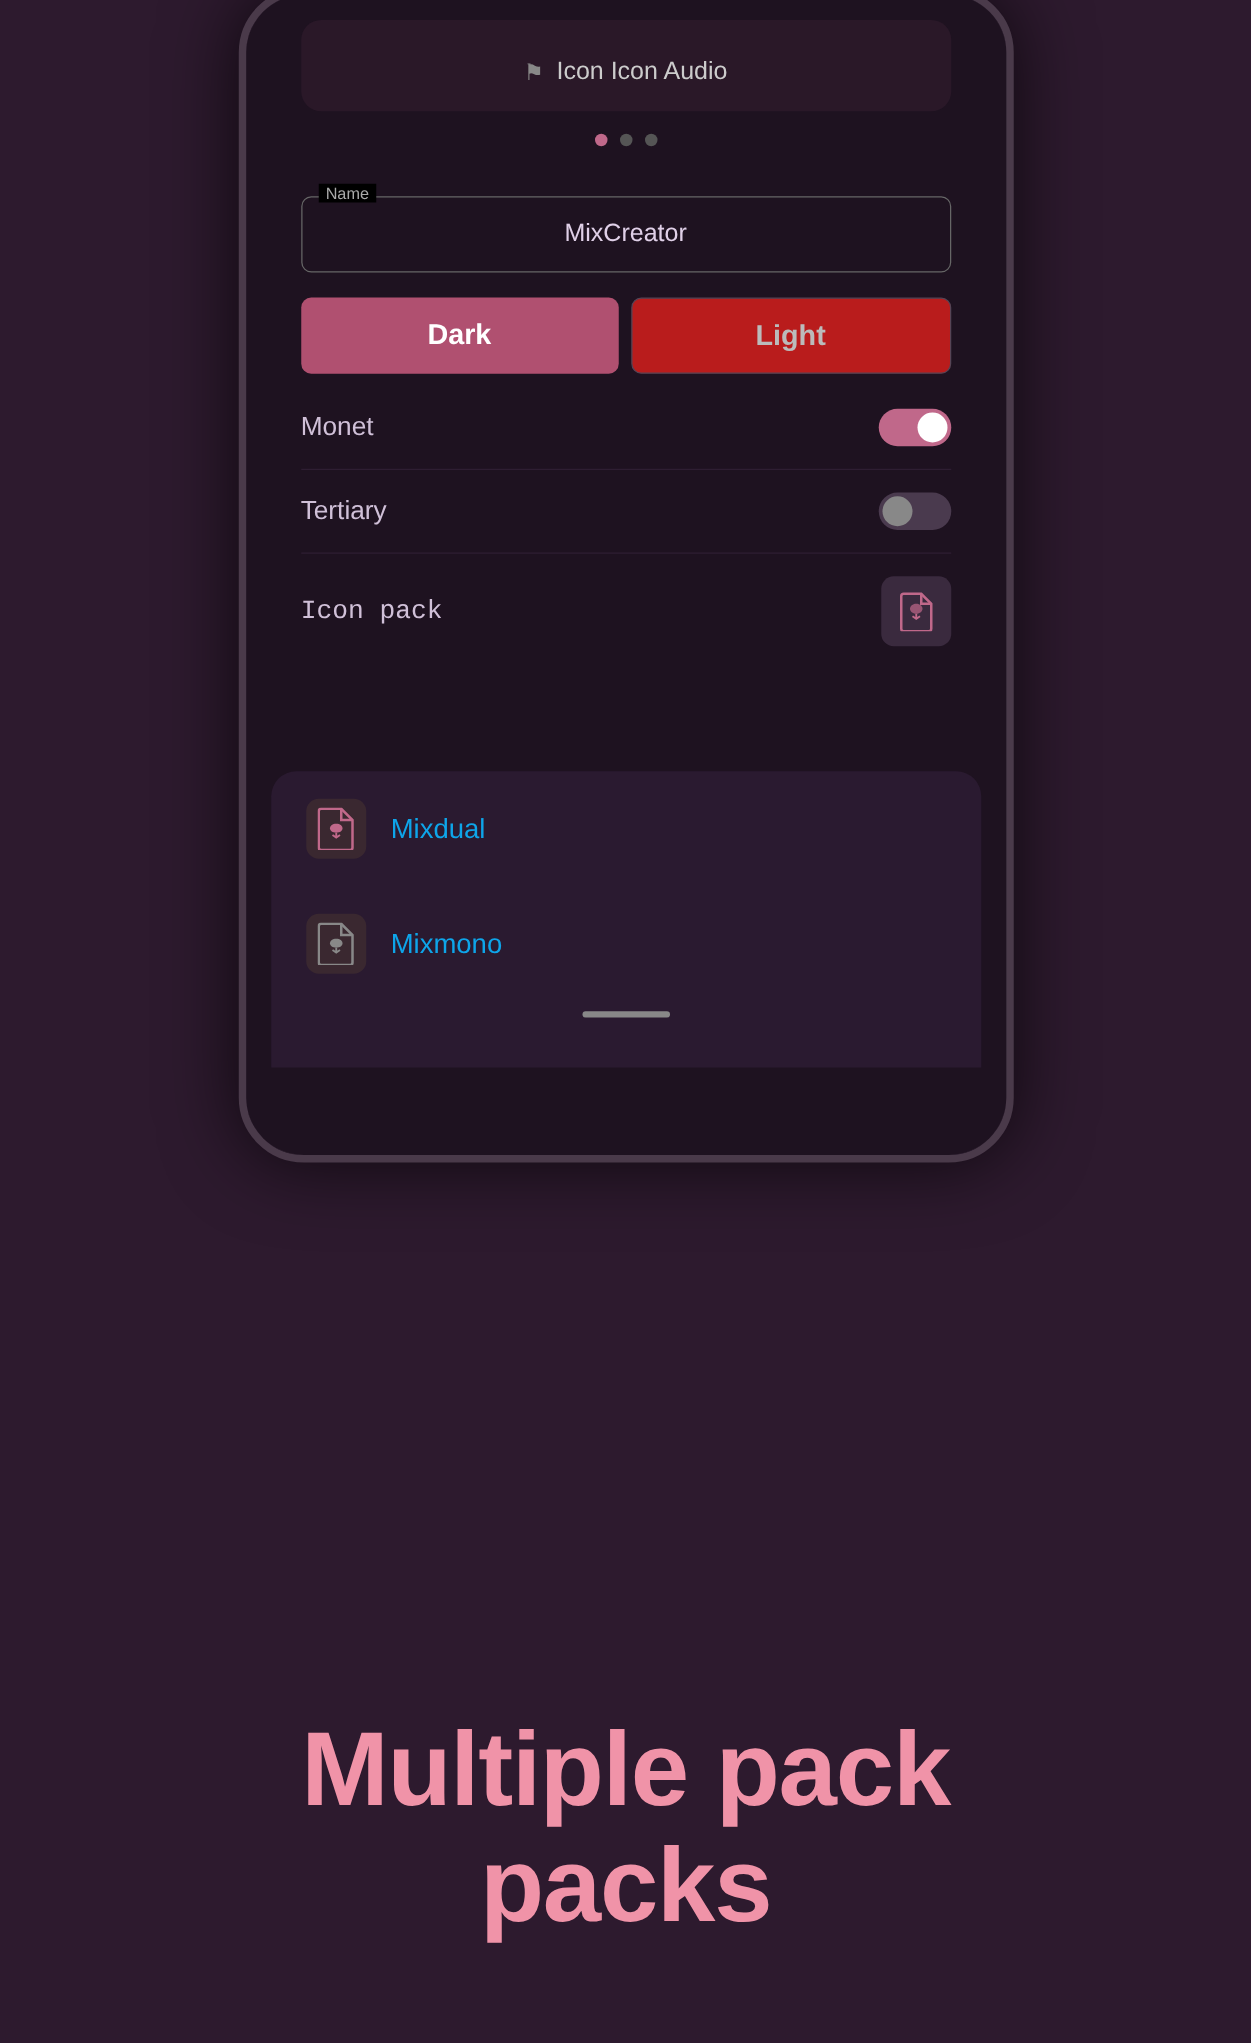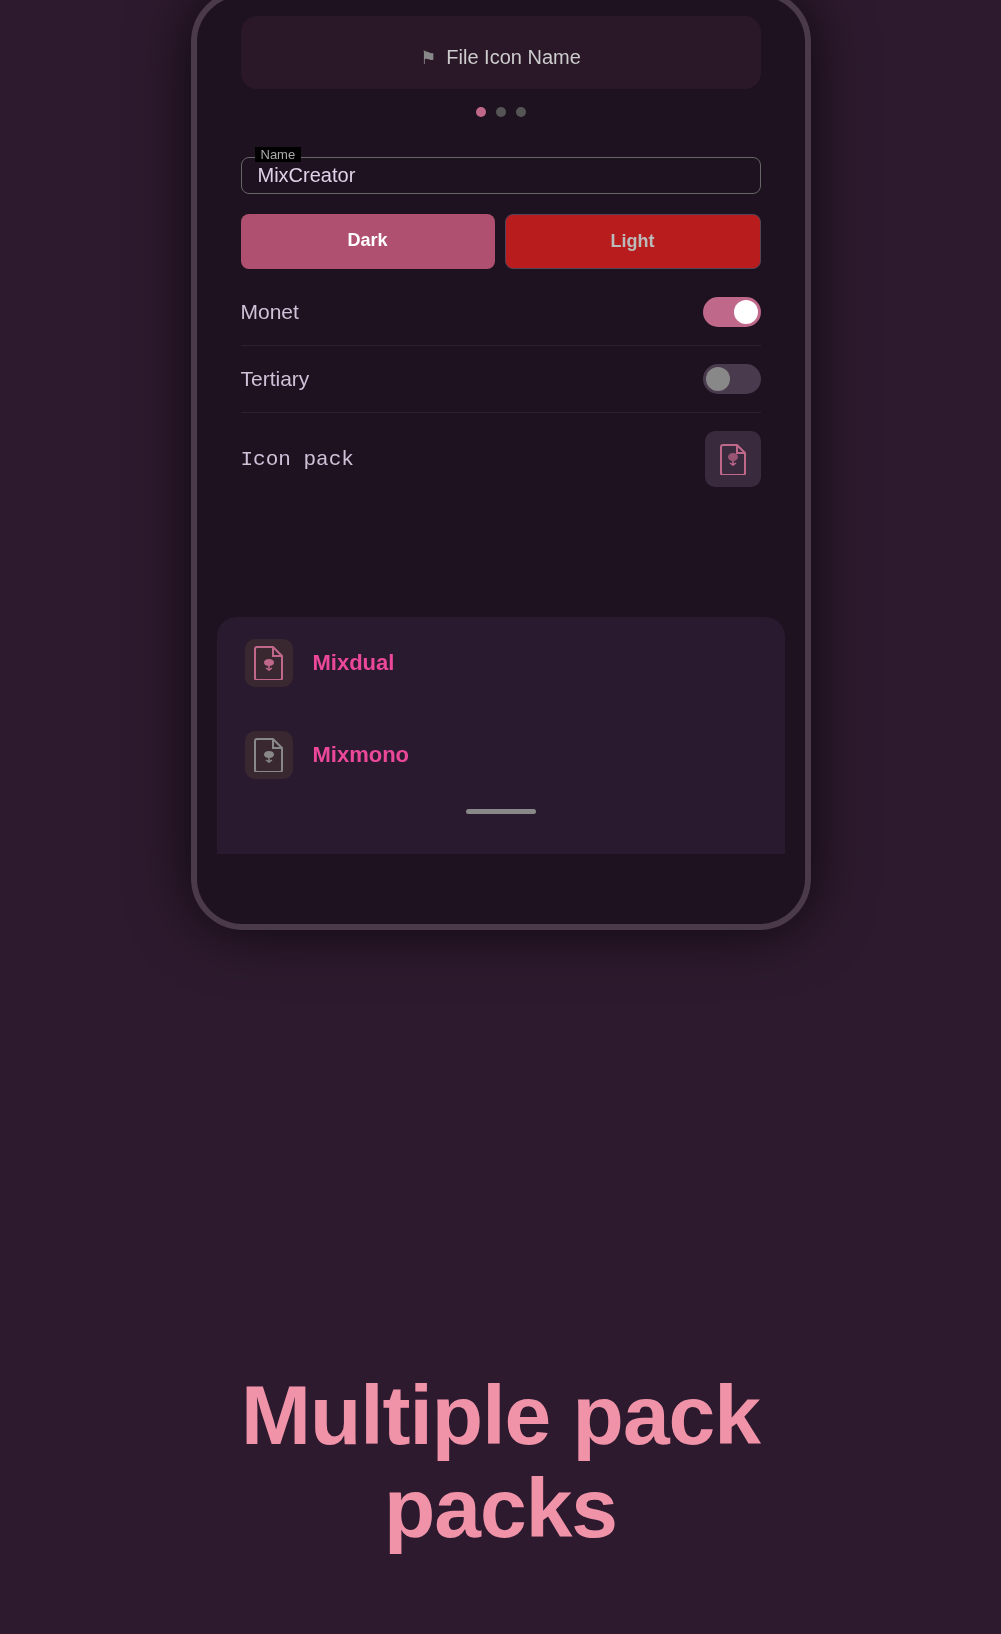--- a/index.html
+++ b/index.html
@@ -114,39 +114,40 @@
       background: #000000;
       padding: 0 6px;
       color: #aaa;
       font-size: 13px;
     }
 
     .name-input-box {
       width: 100%;
       border: 1.5px solid #666;
       border-radius: 8px;
-      padding: 6px 16px;
+      padding: 18px 16px;
       color: #e0d0e8;
       font-size: 20px;
       background: transparent;
+      text-align: center;
     }
 
     
     .theme-row {
       width: 520px;
       margin: 20px auto 0;
       display: flex;
       gap: 10px;
     }
 
     .theme-btn {
       flex: 1;
       padding: 16px 0;
       border-radius: 8px;
-      font-size: 18px;
+      font-size: 23px;
       font-weight: 600;
       text-align: center;
       cursor: pointer;
     }
 
     .theme-btn-dark {
       background: #b05070;
       color: #fff;
     }
 
@@ -254,23 +255,23 @@
       background: #3a2830;
       border-radius: 10px;
       display: flex;
       align-items: center;
       justify-content: center;
       margin-right: 20px;
       flex-shrink: 0;
     }
 
     .dropdown-item-label {
-      color: #ec4899;
+      color: #0ea5e9;
       font-size: 22px;
-      font-weight: 700;
+      font-weight: 400;
     }
 
     .drag-handle {
       width: 70px;
       height: 5px;
       background: #888;
       border-radius: 3px;
       margin: 0 auto;
       margin-bottom: 10px;
       margin-top: 8px;
@@ -299,21 +300,21 @@
 <body>
 
 <div class="page-bg">
 
   <div class="phone-frame" style="top:-10px;">
     <div class="phone-inner">
 
       <div class="file-icon-area">
         <div class="file-icon-box">
           <span class="music-flag">⚑</span>
-          <span class="file-icon-audio-label">File Icon Name</span>
+          <span class="file-icon-audio-label">Icon Icon Audio</span>
         </div>
         <div class="dots-row">
           <div class="dot dot-active"></div>
           <div class="dot dot-inactive"></div>
           <div class="dot dot-inactive"></div>
         </div>
       </div>
 
       <div class="name-section">
         <span class="name-label-float">Name</span>

